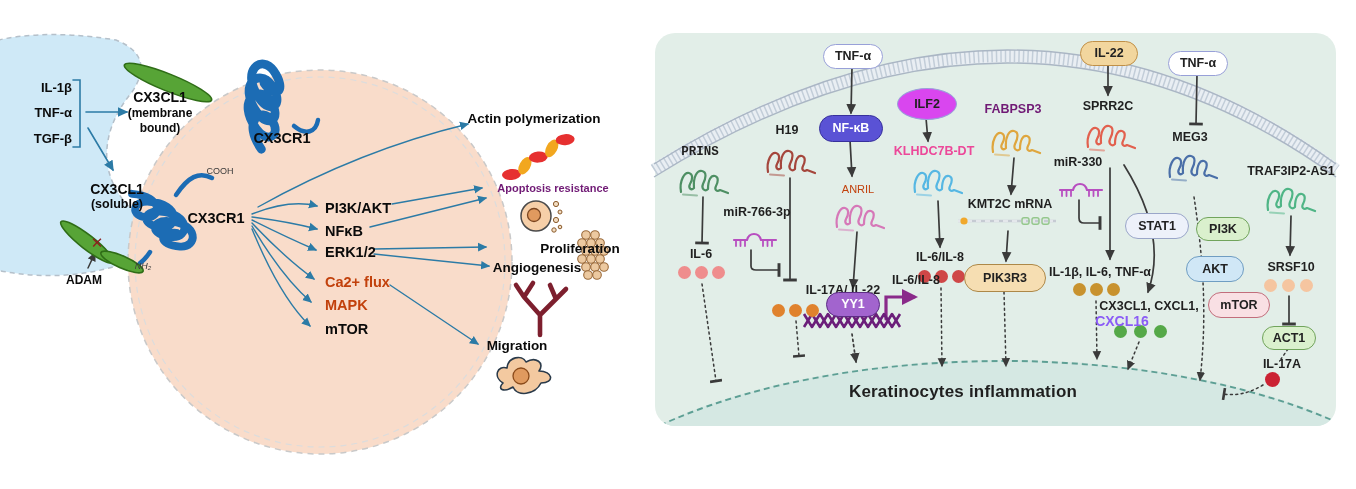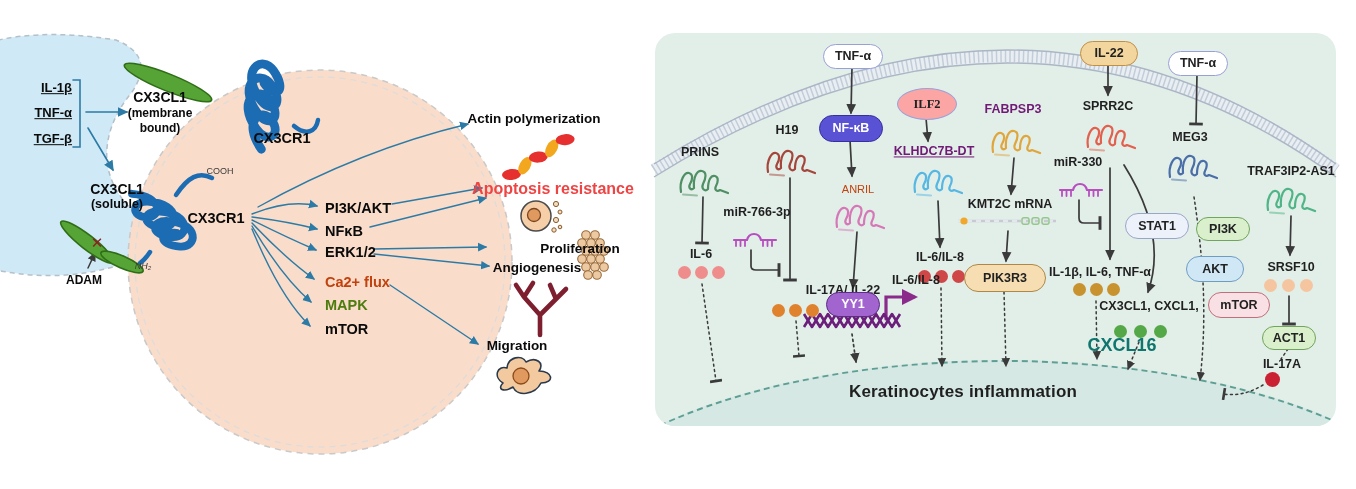--- a/index.html
+++ b/index.html
@@ -5,21 +5,21 @@
   html,body{margin:0;padding:0;background:#fff;}
   #canvas{position:relative;width:1356px;height:489px;background:#ffffff;overflow:hidden;
           font-family:"Liberation Sans","DejaVu Sans",sans-serif;}
   #right-panel{position:absolute;border-radius:20px;overflow:hidden;}
   .kera-cell{position:absolute;border-radius:50%;}
   .kera-title{position:absolute;transform:translate(-50%,-50%);white-space:nowrap;
               font-size:17px;font-weight:600;color:#1f1f1f;letter-spacing:.2px;}
   svg.layer{position:absolute;left:0;top:0;pointer-events:none;}
   .lbl{position:absolute;white-space:nowrap;transform:translate(-50%,-50%);line-height:1.05;}
   .lbl.left{transform:translate(0,-50%);}
-  .lbl.right{transform:translate(-100%,-50%);text-decoration:underline;}
+  .lbl.right{transform:translate(-100%,-50%);}
   .pill{position:absolute;display:flex;align-items:center;justify-content:center;
         border-radius:999px;font-weight:700;white-space:nowrap;}
   .pill.oval{border-radius:50%;}
   .icon{position:absolute;}
   .icon svg{display:block;overflow:visible;}
   .dots{position:absolute;display:flex;align-items:center;}
   .dots span{display:block;border-radius:50%;}
 </style>
 </head>
 <body>
@@ -309,50 +309,50 @@
     <div class="lbl" style="left: 117px; top: 189px; font-size: 14px; font-weight: 700; color: rgb(10, 10, 10);">CX3CL1</div>
     <div class="lbl" style="left: 117px; top: 205px; font-size: 12.5px; font-weight: 700; color: rgb(10, 10, 10);">(soluble)</div>
     <div class="lbl" style="left: 216px; top: 219px; font-size: 14.5px; font-weight: 700; color: rgb(10, 10, 10);">CX3CR1</div>
     <div class="lbl" style="left: 143px; top: 267px; font-size: 9px; font-weight: 400; color: rgb(58, 58, 58); font-style: italic;">NH₂</div>
     <div class="lbl" style="left: 97px; top: 243px; font-size: 15px; font-weight: 700; color: rgb(143, 29, 29);">✕</div>
     <div class="lbl" style="left: 84px; top: 280px; font-size: 12px; font-weight: 700; color: rgb(10, 10, 10);">ADAM</div>
     <div class="lbl left" style="left: 325px; top: 209px; font-size: 14.5px; font-weight: 700; color: rgb(10, 10, 10);">PI3K/AKT</div>
     <div class="lbl left" style="left: 325px; top: 232px; font-size: 14.5px; font-weight: 700; color: rgb(10, 10, 10);">NFκB</div>
     <div class="lbl left" style="left: 325px; top: 253px; font-size: 14.5px; font-weight: 700; color: rgb(10, 10, 10);">ERK1/2</div>
     <div class="lbl left" style="left: 325px; top: 283px; font-size: 14.5px; font-weight: 700; color: #c2410c;">Ca2+ flux</div>
-    <div class="lbl left" style="left: 325px; top: 306px; font-size: 14.5px; font-weight: 700; color: #4d7c0f;">MAPK</div>
+    <div class="lbl left" style="left: 325px; top: 306px; font-size: 14.5px; font-weight: 700; color: #c2410c;">MAPK</div>
     <div class="lbl left" style="left: 325px; top: 330px; font-size: 14.5px; font-weight: 700; color: rgb(10, 10, 10);">mTOR</div>
     <div class="lbl" style="left: 534px; top: 119px; font-size: 13.5px; font-weight: 700; color: rgb(10, 10, 10);">Actin polymerization</div>
-    <div class="lbl" style="left: 553px; top: 189px; font-size: 16px; font-weight: 700; color: #ef4444;">Apoptosis resistance</div>
+    <div class="lbl" style="left: 553px; top: 189px; font-size: 11px; font-weight: 700; color: #701a75;">Apoptosis resistance</div>
     <div class="lbl" style="left: 532px; top: 249px; font-size: 13.5px; font-weight: 700; color: rgb(10, 10, 10); margin-left: 48px;">Proliferation</div>
     <div class="lbl" style="left: 537px; top: 268px; font-size: 13.5px; font-weight: 700; color: rgb(10, 10, 10);">Angiogenesis</div>
     <div class="lbl" style="left: 517px; top: 346px; font-size: 13.5px; font-weight: 700; color: rgb(10, 10, 10);">Migration</div>
-    <div class="lbl" style="left: 700px; top: 153px; font-size: 12.5px; font-weight: 700; color: rgb(31, 31, 31);">PRINS</div>
+    <div class="lbl" style="left: 700px; top: 153px; font-size: 12.5px; font-weight: 700; color: rgb(31, 31, 31); font-family: Liberation Mono, monospace;">PRINS</div>
     <div class="lbl" style="left: 787px; top: 131px; font-size: 12.5px; font-weight: 700; color: rgb(31, 31, 31);">H19</div>
     <div class="lbl" style="left: 757px; top: 213px; font-size: 12.5px; font-weight: 700; color: rgb(31, 31, 31);">miR-766-3p</div>
     <div class="lbl" style="left: 701px; top: 255px; font-size: 12.5px; font-weight: 700; color: rgb(31, 31, 31);">IL-6</div>
     <div class="lbl" style="left: 795px; top: 291px; font-size: 12.5px; font-weight: 700; color: rgb(31, 31, 31); margin-left: 48px;">IL-17A/ IL-22</div>
     <div class="lbl" style="left: 858px; top: 190px; font-size: 11px; font-weight: 400; color: #c2410c;">ANRIL</div>
     <div class="lbl" style="left: 916px; top: 281px; font-size: 12.5px; font-weight: 700; color: rgb(31, 31, 31);">IL-6/IL-8</div>
-    <div class="lbl" style="left: 934px; top: 152px; font-size: 12.5px; font-weight: 700; color: #701a75; text-decoration: underline;">KLHDC7B-DT</div>
+    <div class="lbl" style="left: 934px; top: 152px; font-size: 12.5px; font-weight: 700; color: #ec4899;">KLHDC7B-DT</div>
     <div class="lbl" style="left: 940px; top: 258px; font-size: 12.5px; font-weight: 700; color: rgb(31, 31, 31);">IL-6/IL-8</div>
     <div class="lbl" style="left: 1013px; top: 110px; font-size: 12.5px; font-weight: 700; color: #701a75;">FABPSP3</div>
     <div class="lbl" style="left: 1010px; top: 205px; font-size: 12.5px; font-weight: 700; color: rgb(31, 31, 31);">KMT2C mRNA</div>
     <div class="lbl" style="left: 1078px; top: 163px; font-size: 12.5px; font-weight: 700; color: rgb(31, 31, 31);">miR-330</div>
     <div class="lbl" style="left: 1108px; top: 107px; font-size: 12.5px; font-weight: 700; color: rgb(31, 31, 31);">SPRR2C</div>
     <div class="lbl" style="left: 1100px; top: 273px; font-size: 12.5px; font-weight: 700; color: rgb(31, 31, 31);">IL-1β, IL-6, TNF-α</div>
     <div class="lbl" style="left: 1149px; top: 307px; font-size: 12.5px; font-weight: 700; color: rgb(31, 31, 31);">CX3CL1, CXCL1,</div>
-    <div class="lbl" style="left: 1122px; top: 321px; font-size: 18px; font-weight: 700; color: #0f766e; margin-top: 24px;">CXCL16</div>
+    <div class="lbl" style="left: 1122px; top: 321px; font-size: 14px; font-weight: 700; color: #8b5cf6;">CXCL16</div>
     <div class="lbl" style="left: 1190px; top: 138px; font-size: 12.5px; font-weight: 700; color: rgb(31, 31, 31);">MEG3</div>
     <div class="lbl" style="left: 1291px; top: 172px; font-size: 12.5px; font-weight: 700; color: rgb(31, 31, 31);">TRAF3IP2-AS1</div>
     <div class="lbl" style="left: 1291px; top: 268px; font-size: 12.5px; font-weight: 700; color: rgb(31, 31, 31);">SRSF10</div>
     <div class="lbl" style="left: 1282px; top: 365px; font-size: 12.5px; font-weight: 700; color: rgb(31, 31, 31);">IL-17A</div>
     <div class="pill" style="left: 823px; top: 43.5px; width: 58px; height: 23px; background: rgb(255, 255, 255); border: 1.6px solid rgb(152, 160, 216); color: rgb(34, 34, 34); font-size: 12.5px;">TNF-α</div>
     <div class="pill" style="left: 819px; top: 114.5px; width: 62px; height: 25px; background: rgb(90, 82, 213); border: 1.6px solid rgb(55, 48, 156); color: rgb(255, 255, 255); font-size: 12.5px;">NF-κB</div>
-    <div class="pill oval" style="left: 897px; top: 88px; width: 58px; height: 30px; background: #fca5a5; border: 1.6px solid rgb(153, 162, 217); color: rgb(34, 34, 34); font-size: 12.5px; font-family: Liberation Serif, serif;">ILF2</div>
+    <div class="pill oval" style="left: 897px; top: 88px; width: 58px; height: 30px; background: #d946ef; border: 1.6px solid rgb(153, 162, 217); color: rgb(34, 34, 34); font-size: 12.5px;">ILF2</div>
     <div class="pill" style="left: 1080px; top: 40.5px; width: 56px; height: 23px; background: rgb(242, 214, 158); border: 1.6px solid rgb(192, 144, 72); color: rgb(34, 34, 34); font-size: 12.5px;">IL-22</div>
     <div class="pill" style="left: 1125px; top: 213px; width: 62px; height: 24px; background: rgb(237, 241, 250); border: 1.6px solid rgb(154, 166, 201); color: rgb(34, 34, 34); font-size: 12.5px;">STAT1</div>
     <div class="pill" style="left: 1168px; top: 50.5px; width: 58px; height: 23px; background: rgb(255, 255, 255); border: 1.6px solid rgb(152, 160, 216); color: rgb(34, 34, 34); font-size: 12.5px;">TNF-α</div>
     <div class="pill" style="left: 964px; top: 264px; width: 80px; height: 26px; background: rgb(246, 222, 178); border: 1.6px solid rgb(173, 136, 72); color: rgb(34, 34, 34); font-size: 12.5px;">PIK3R3</div>
     <div class="pill" style="left: 1196px; top: 217px; width: 52px; height: 22px; background: rgb(218, 240, 205); border: 1.6px solid rgb(113, 164, 92); color: rgb(34, 34, 34); font-size: 12.5px;">PI3K</div>
     <div class="pill" style="left: 1186px; top: 256px; width: 56px; height: 24px; background: rgb(208, 231, 246); border: 1.6px solid rgb(111, 157, 194); color: rgb(34, 34, 34); font-size: 12.5px;">AKT</div>
     <div class="pill" style="left: 1208px; top: 292px; width: 60px; height: 24px; background: rgb(249, 224, 228); border: 1.6px solid rgb(194, 110, 124); color: rgb(34, 34, 34); font-size: 12.5px;">mTOR</div>
     <div class="pill" style="left: 1262px; top: 326px; width: 52px; height: 22px; background: rgb(218, 240, 205); border: 1.6px solid rgb(113, 164, 92); color: rgb(34, 34, 34); font-size: 12.5px;">ACT1</div>
     <div class="pill" style="left: 826px; top: 291.5px; width: 52px; height: 23px; background: rgb(162, 100, 206); border: 1.6px solid rgb(92, 45, 132); color: rgb(255, 255, 255); font-size: 12.5px;">YY1</div>
   </div>

